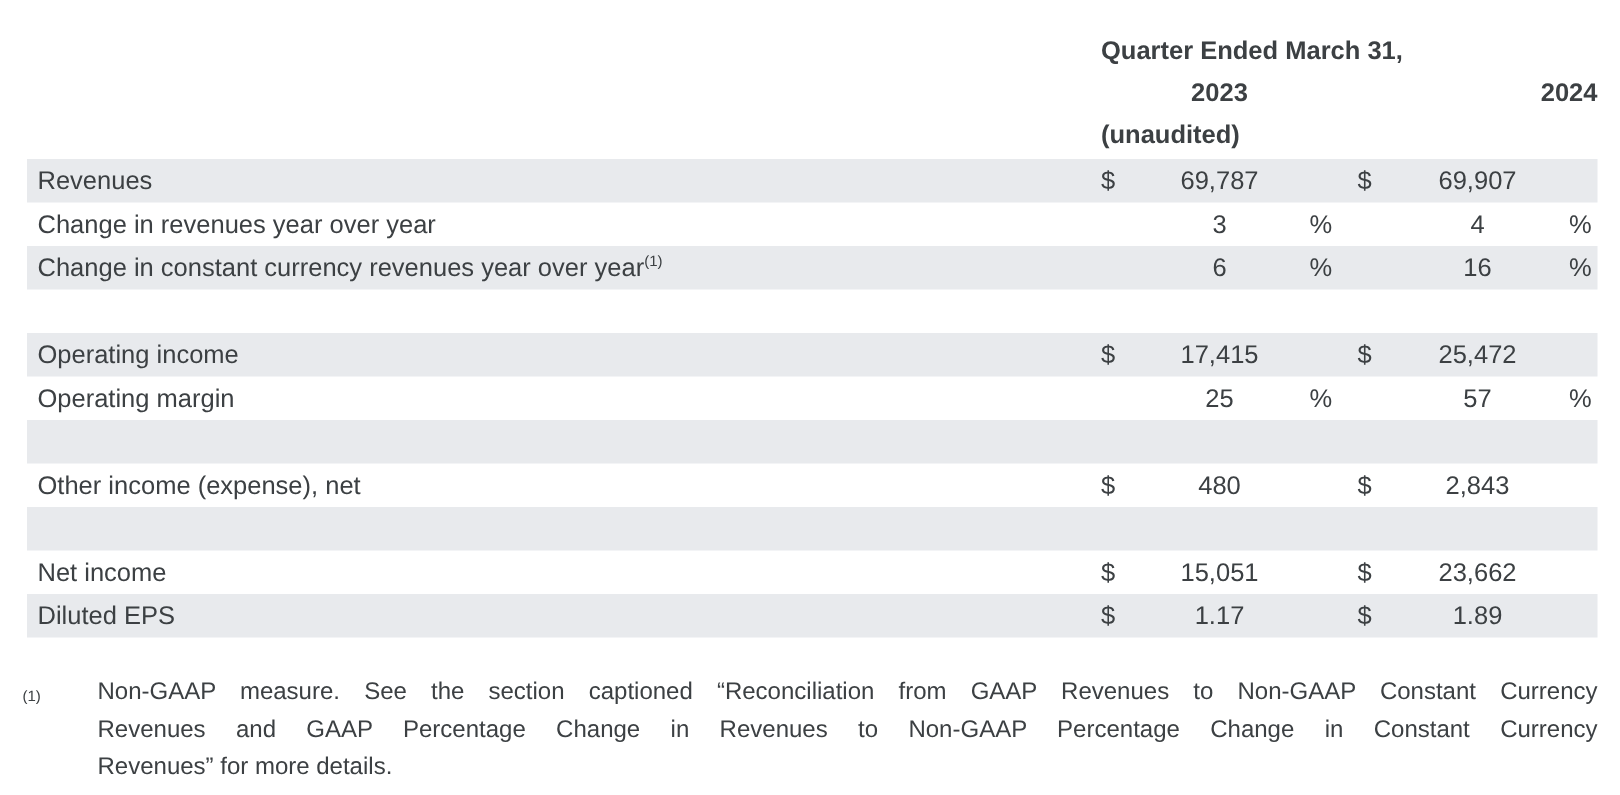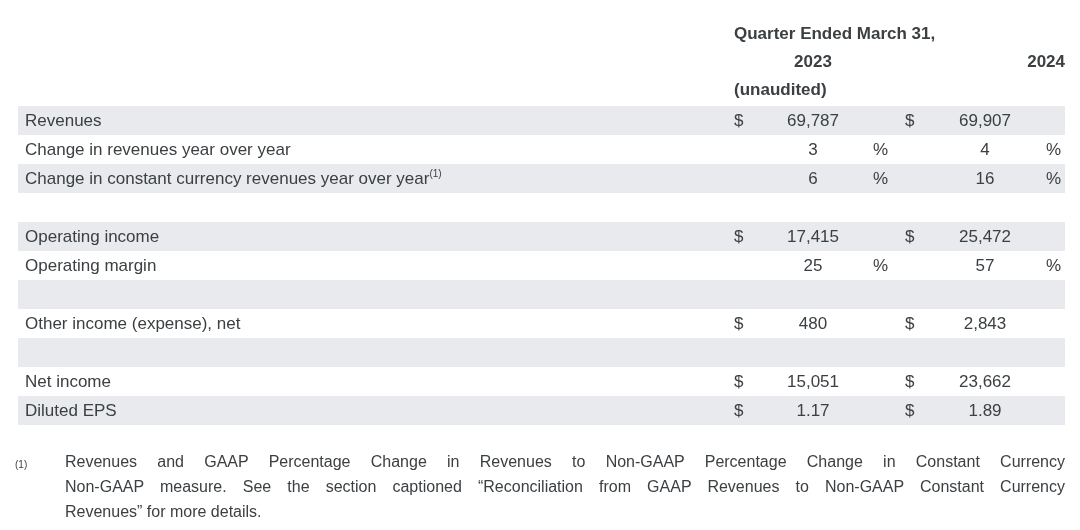--- a/index.html
+++ b/index.html
@@ -161,18 +161,18 @@
             <span class="val">1.89</span>
             <span class="pct"></span>
           </div>
         </div>
       </div>
   </div>
 
   <div class="footnote">
     <div class="fn-marker">(1)</div>
     <div class="fn-text" id="fn-lines">
+        <div class="fn-line just">Non-GAAP measure. See the section captioned “Reconciliation from GAAP Revenues to Non-GAAP Constant Currency</div>
         <div class="fn-line just">Revenues and GAAP Percentage Change in Revenues to Non-GAAP Percentage Change in Constant Currency</div>
-        <div class="fn-line just">Non-GAAP measure. See the section captioned “Reconciliation from GAAP Revenues to Non-GAAP Constant Currency</div>
         <div class="fn-line">Revenues” for more details.</div>
       </div>
   </div>
 </div>
 
 </body></html>

